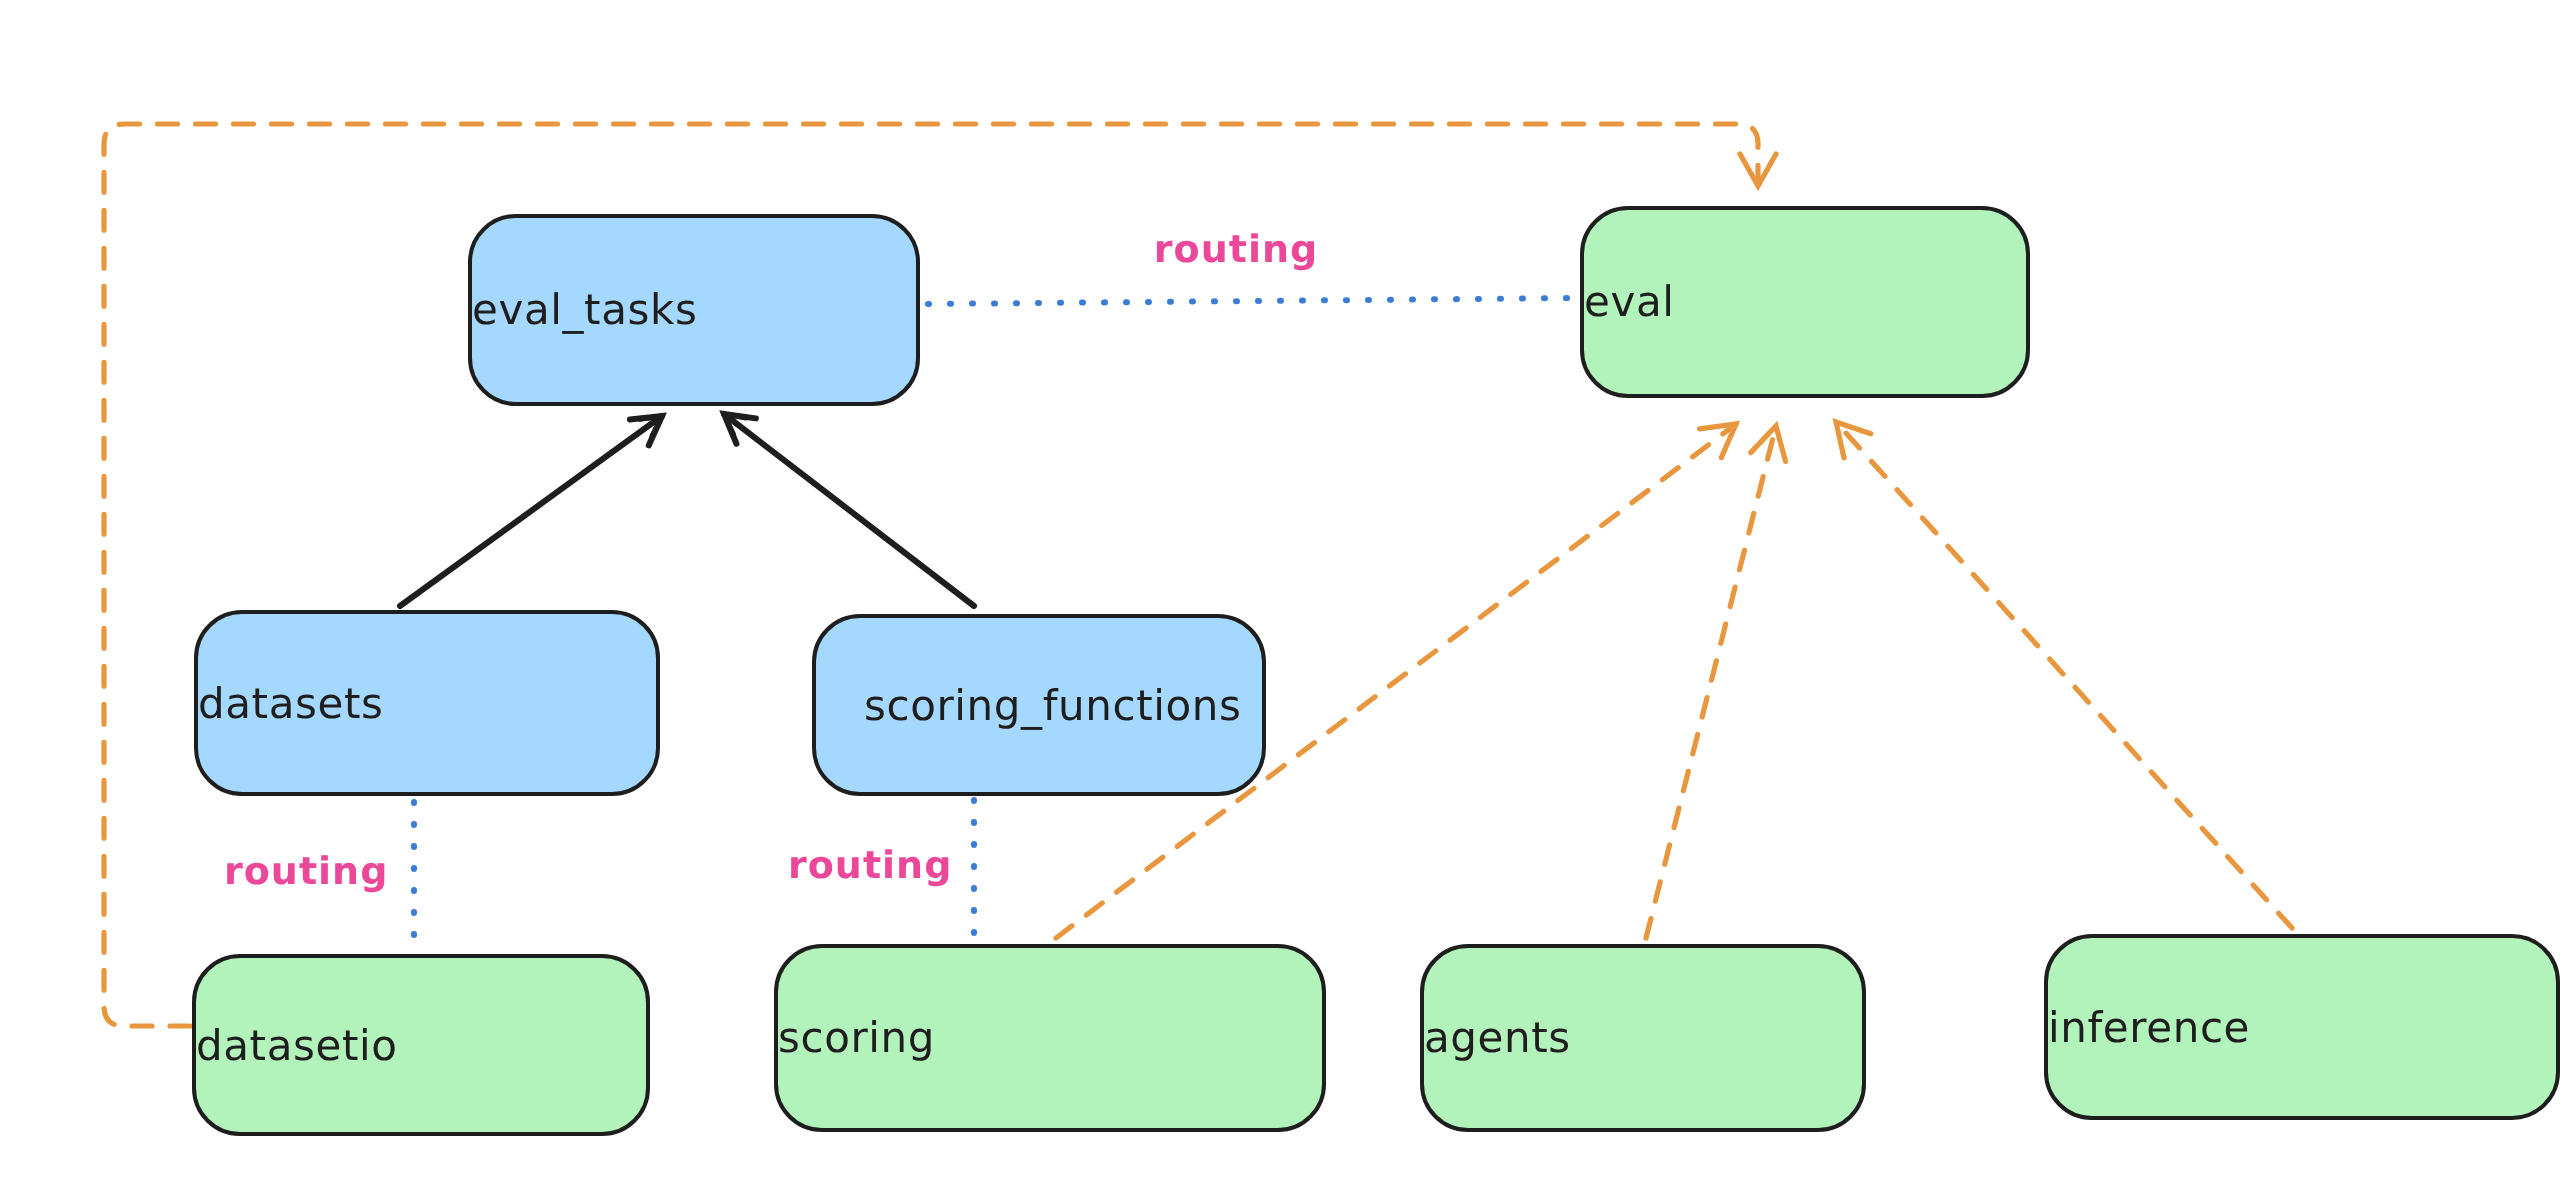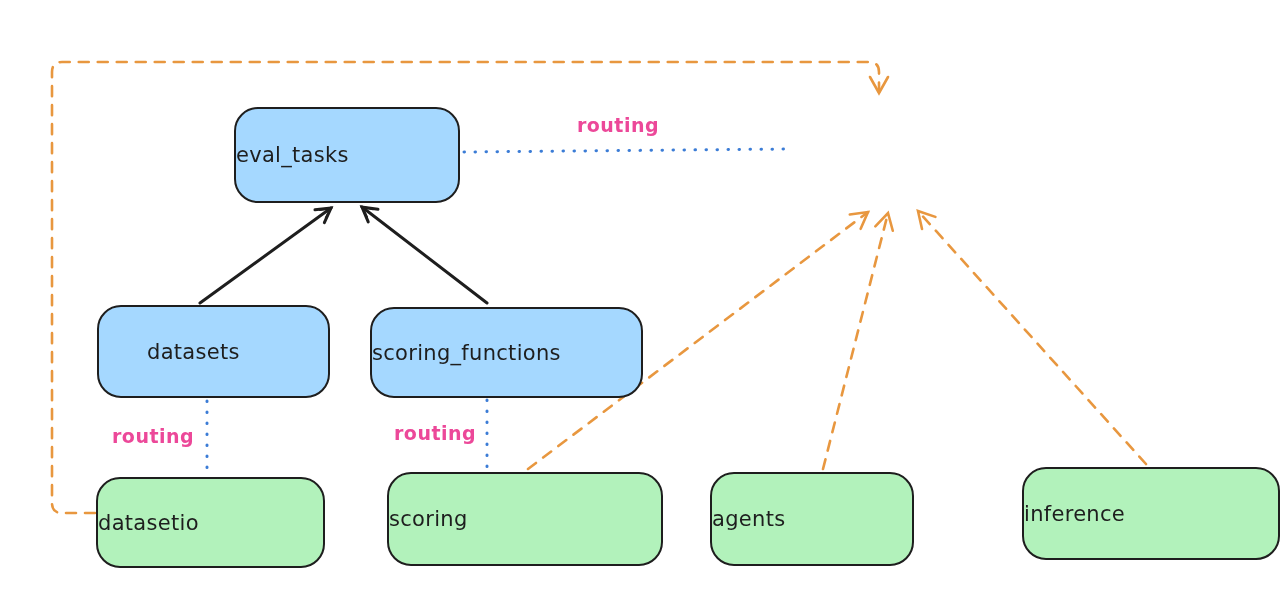--- a/index.html
+++ b/index.html
@@ -71,38 +71,41 @@
     <path d="M 823 469 L 888 213" fill="none" stroke="#e8973f" stroke-width="2.6" stroke-linecap="round" stroke-dasharray="10 9" marker-end="url(#arrow-orange)"></path>
     <path d="M 1146 464 L 918 211" fill="none" stroke="#e8973f" stroke-width="2.6" stroke-linecap="round" stroke-dasharray="10 9" marker-end="url(#arrow-orange)"></path>
 
     <path d="M 95 513 L 62 513 Q 52 513 52 503 L 52 72 Q 52 62 62 62 L 869 62 Q 879 62 879 72 L 879 93" fill="none" stroke="#e8973f" stroke-width="2.6" stroke-linecap="round" stroke-dasharray="10 9" marker-end="url(#arrow-orange)"></path>
   </svg>
 
   <div class="node blue" style="left:234px; top:107px; width:226px; height:96px;">
     <span>eval_tasks</span>
   </div>
 
+  <div class="node green" style="left:790px; top:103px; width:225px; height:96px;">
+    <span>eval</span>
+  </div>
 
-  <div class="node blue" style="left:97px; top:305px; width:233px; height:93px;padding-left:48px;">
+  <div class="node blue" style="left:97px; top:305px; width:233px; height:93px;">
     <span>datasets</span>
   </div>
 
-  <div class="node blue" style="left:370px; top:307px; width:273px; height:91px;">
+  <div class="node blue" style="left:406px; top:307px; width:227px; height:91px;padding-left:24px;">
     <span>scoring_functions</span>
   </div>
 
   <div class="node green" style="left:96px; top:477px; width:229px; height:91px;">
     <span>datasetio</span>
   </div>
 
   <div class="node green" style="left:387px; top:472px; width:276px; height:94px;">
     <span>scoring</span>
   </div>
 
-  <div class="node green" style="left:710px; top:472px; width:204px; height:94px;">
+  <div class="node green" style="left:710px; top:472px; width:223px; height:94px;">
     <span>agents</span>
   </div>
 
   <div class="node green" style="left:1022px; top:467px; width:258px; height:93px;">
     <span>inference</span>
   </div>
 
   <div class="edge-label" style="left:576px; top:114px; width:84px;">routing</div>
 
   <div class="edge-label" style="left:112px; top:425px; width:82px;">routing</div>

